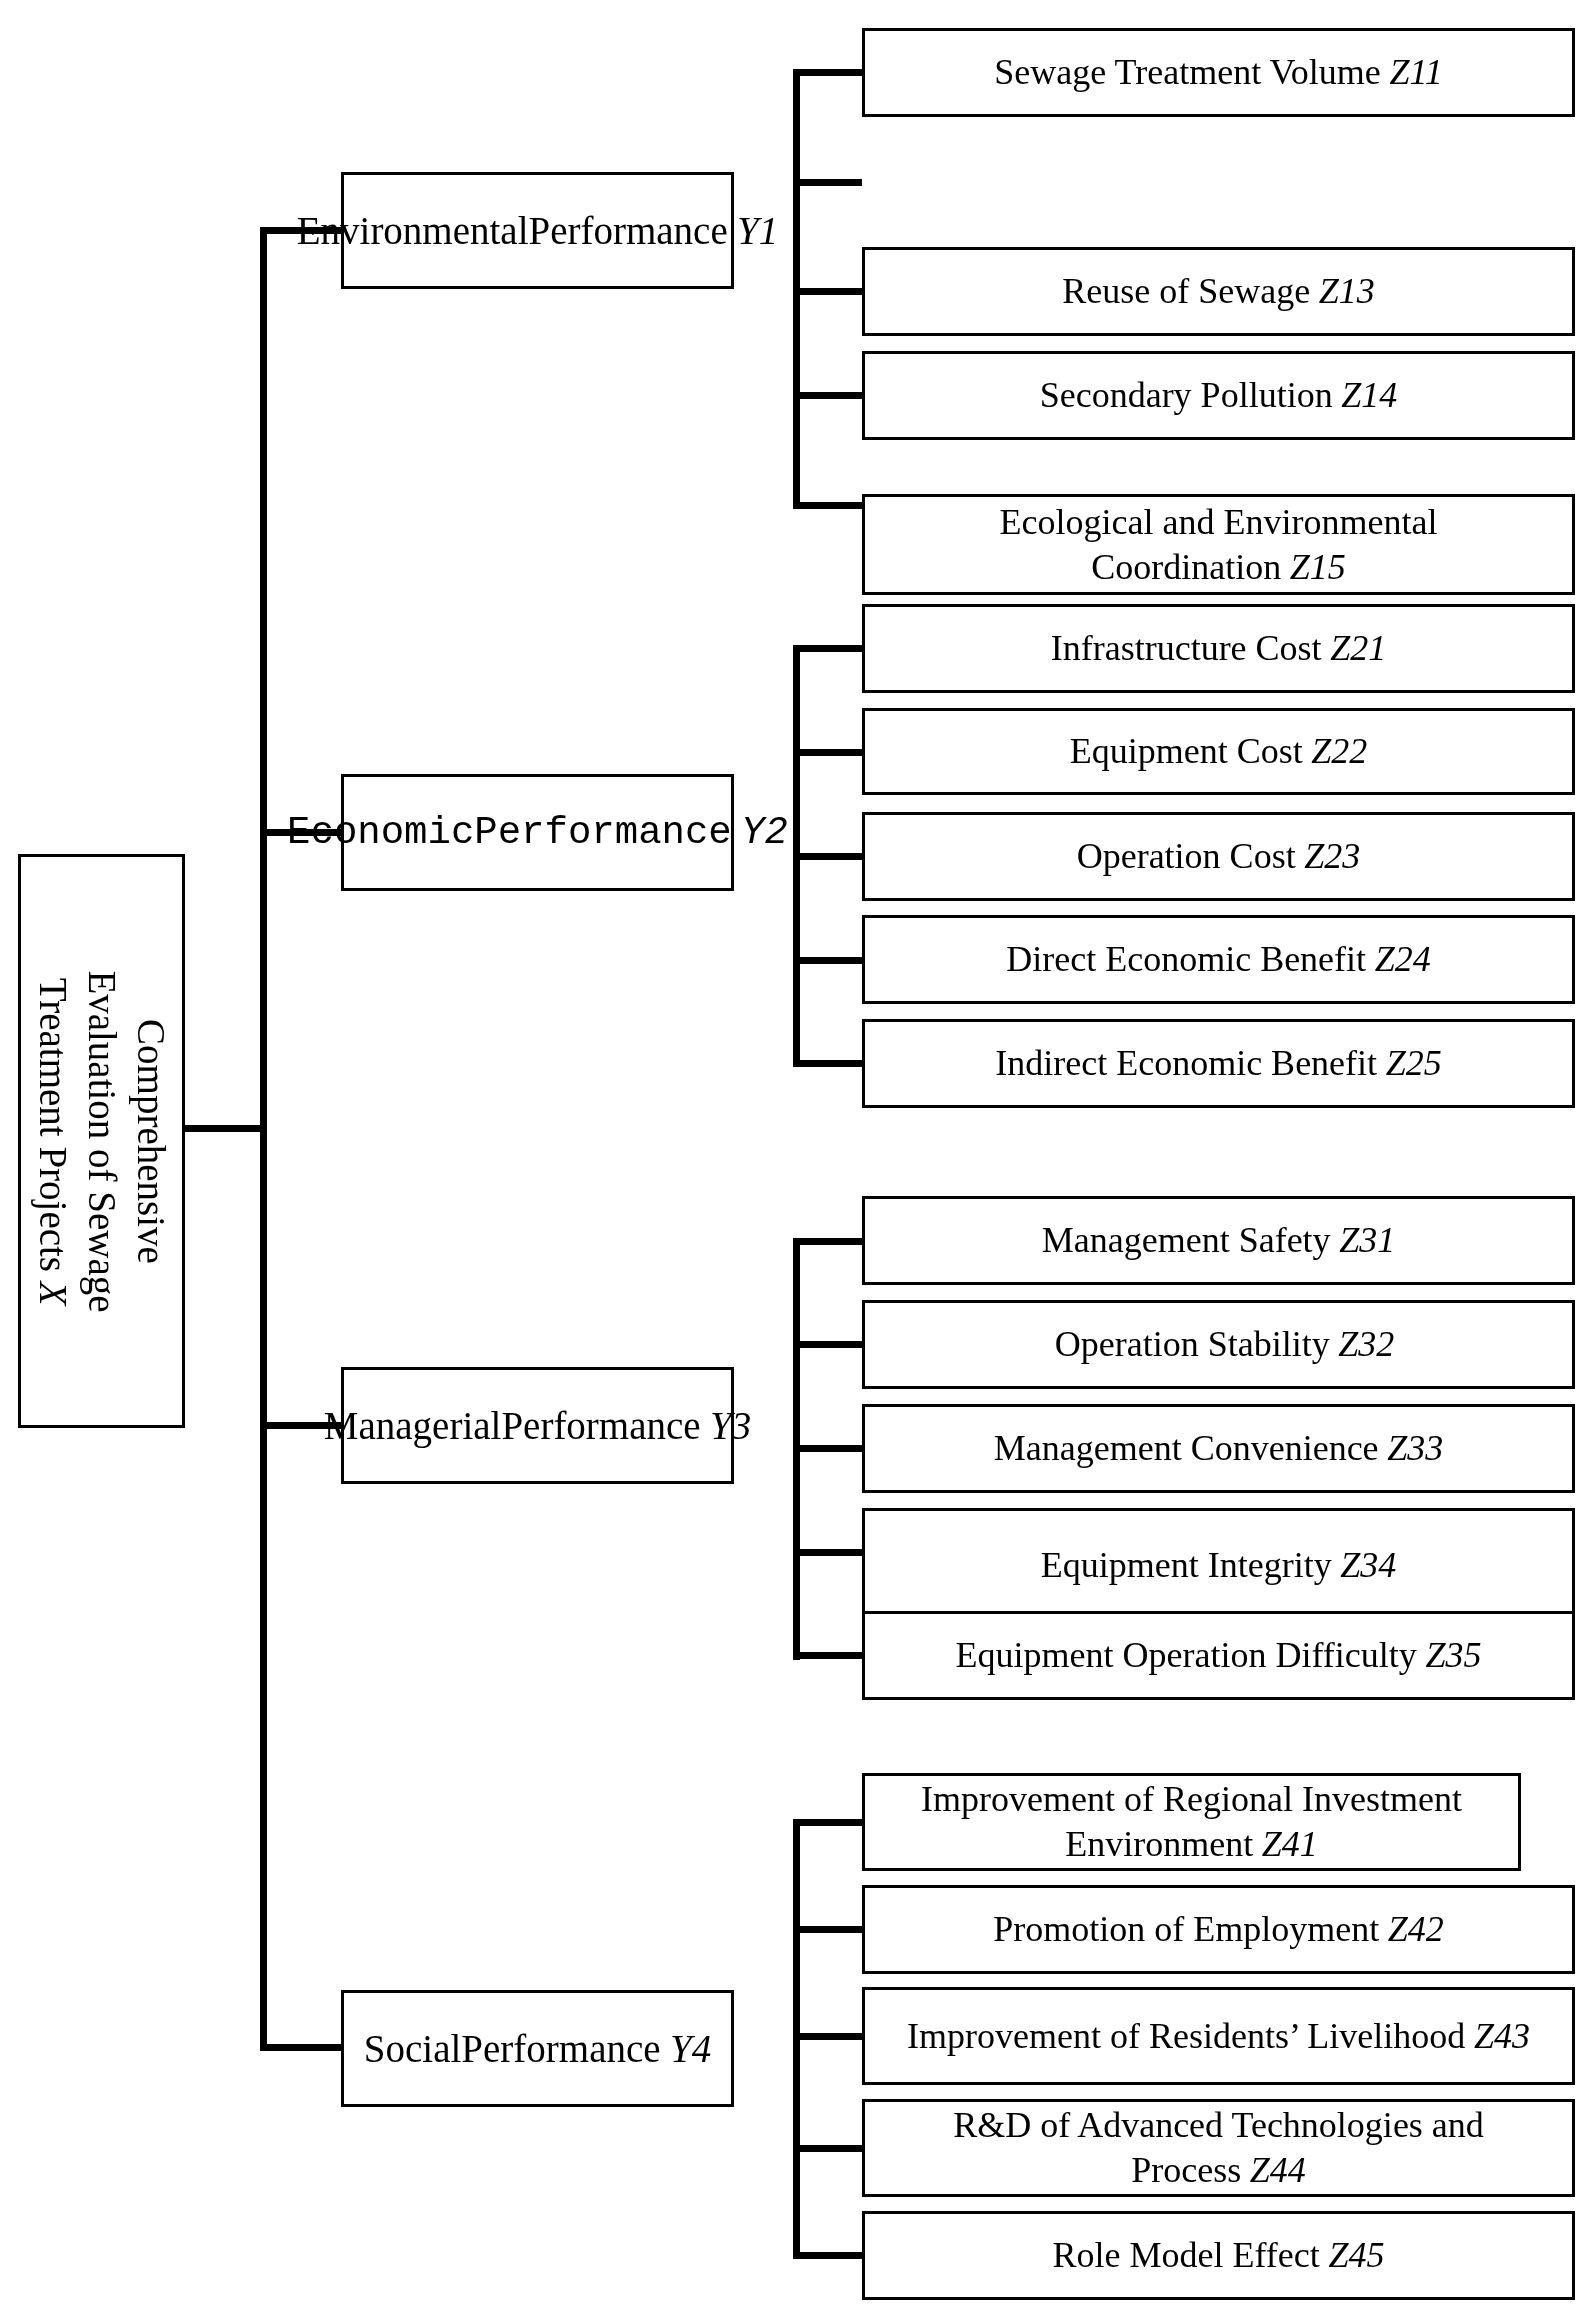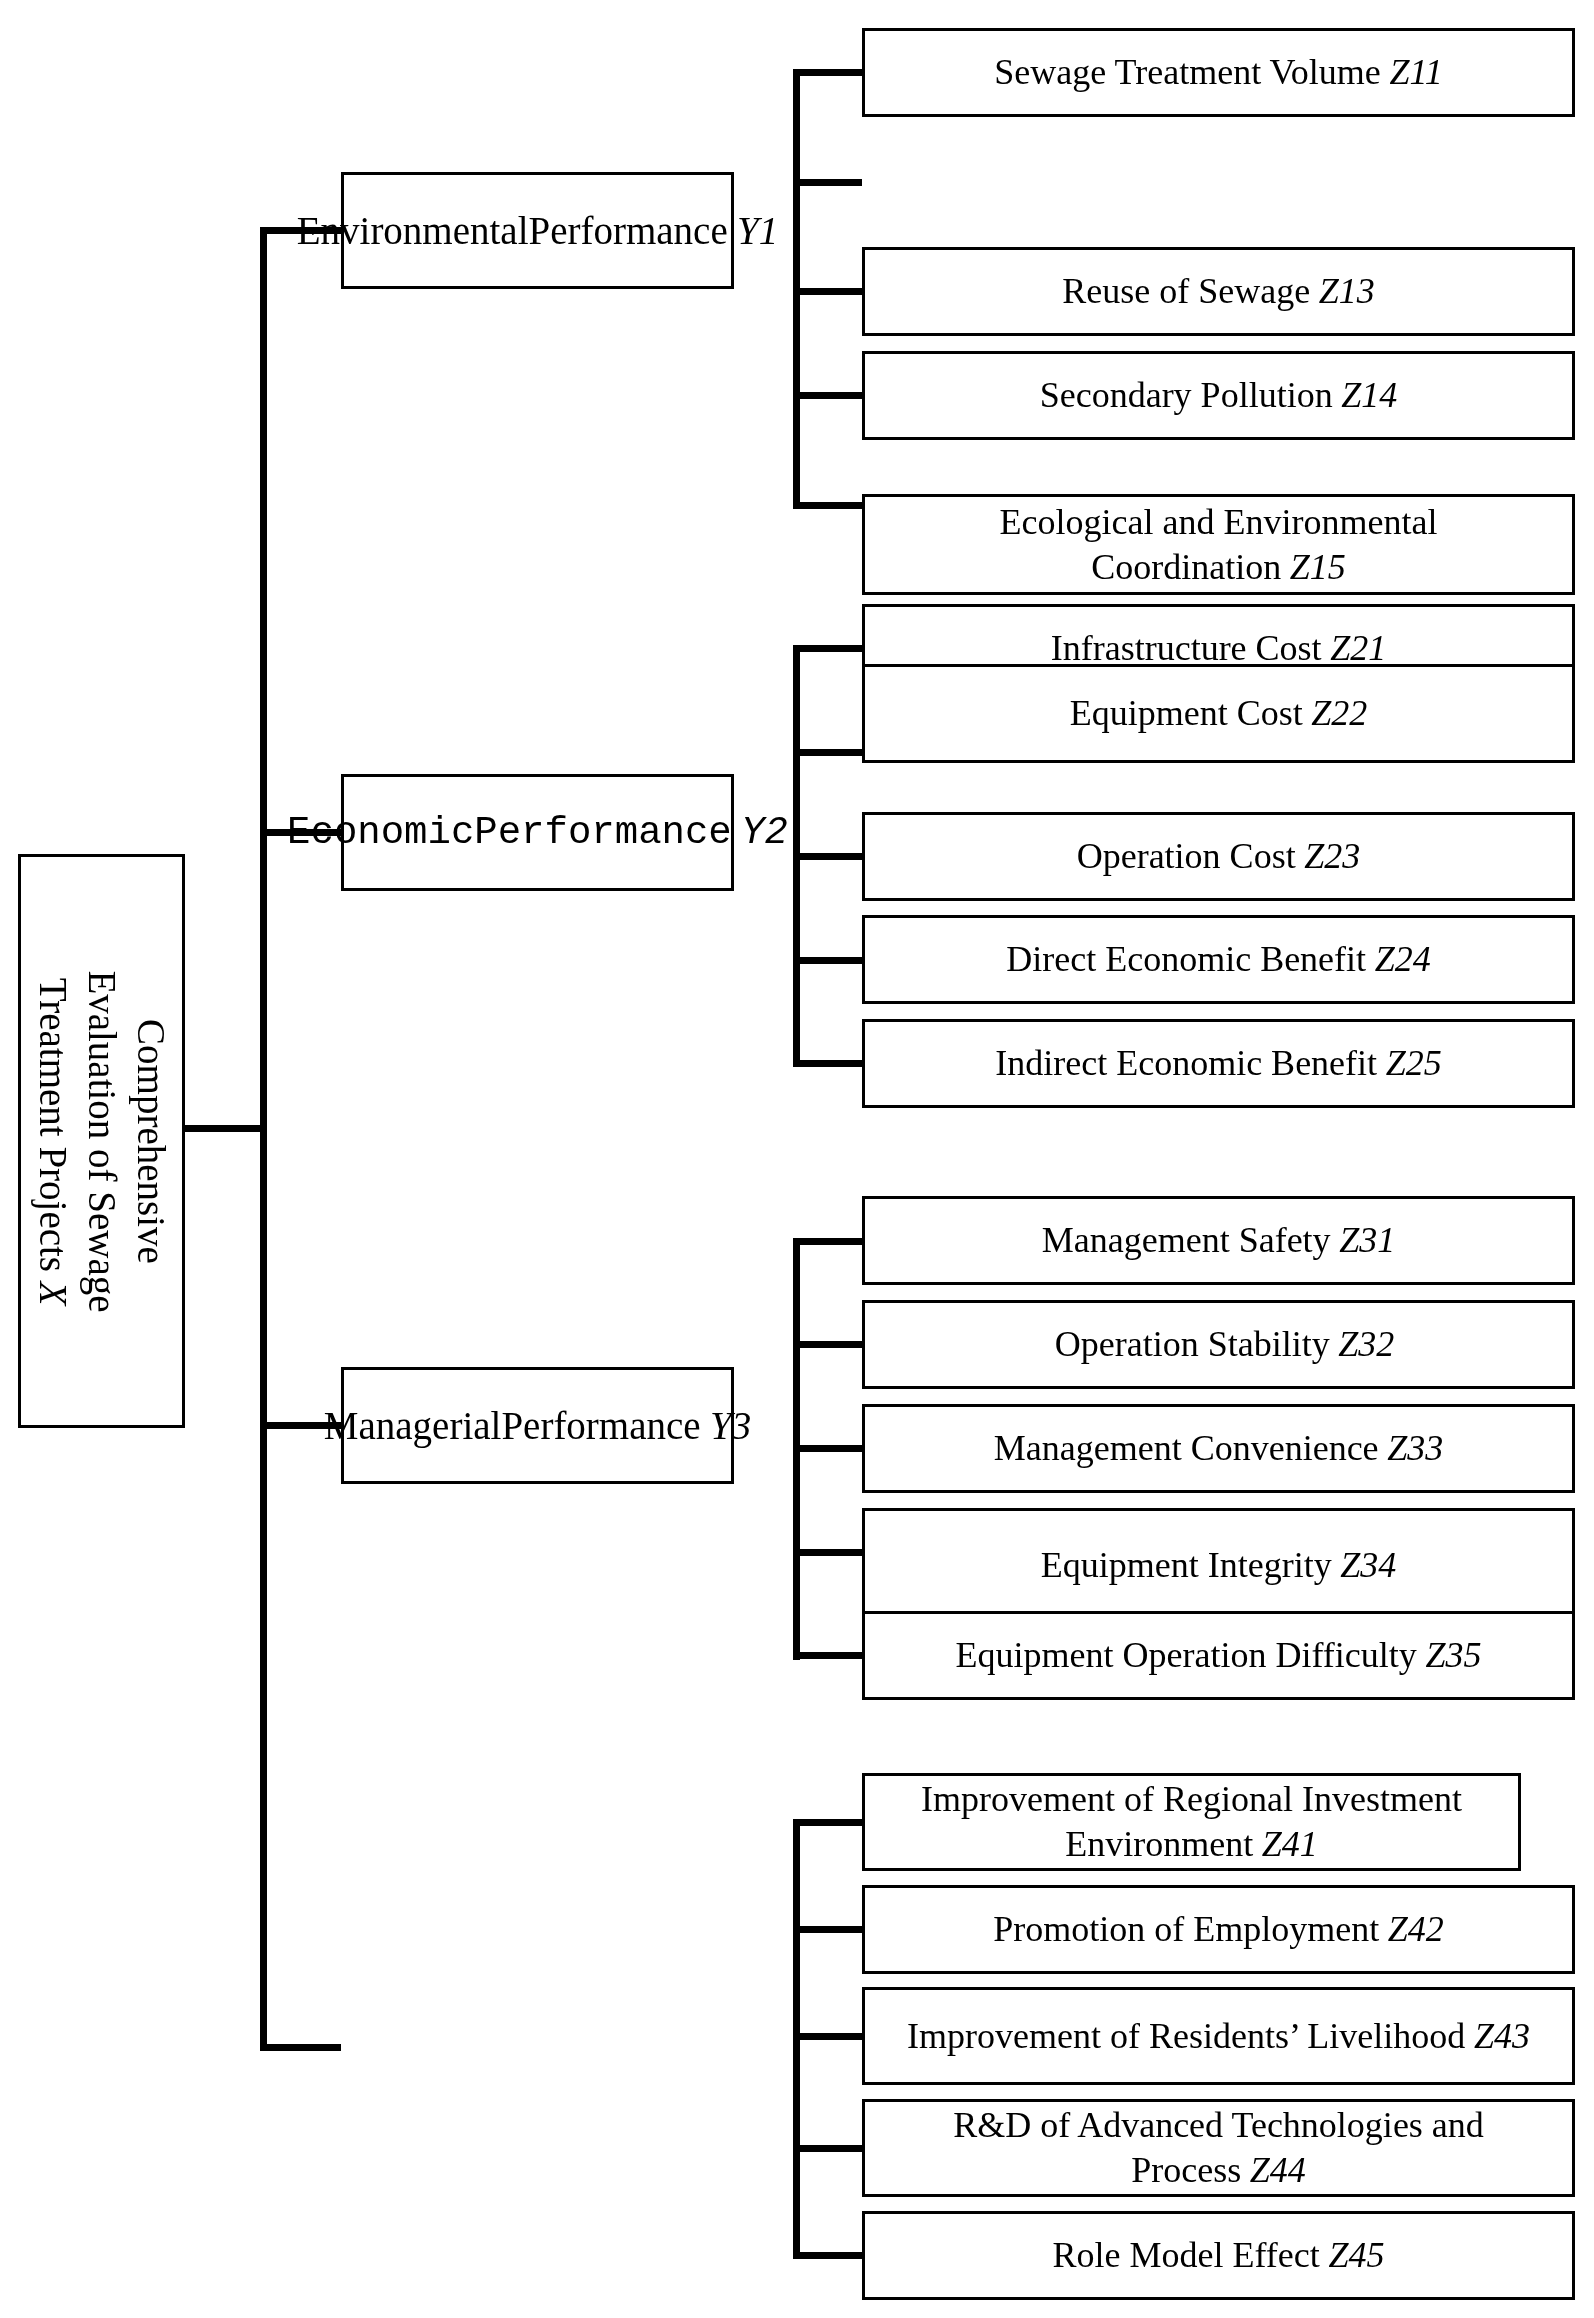--- a/index.html
+++ b/index.html
@@ -103,38 +103,42 @@
     <div class="cat-line"><span>Performance</span><i class="code">Y1</i></div>
   </div>
   <div class="box cat" style="left:341px;top:774px;width:393px;height:117px;font-family:Liberation Mono, monospace;">
     <div class="cat-line">Economic</div>
     <div class="cat-line"><span>Performance</span><i class="code">Y2</i></div>
   </div>
   <div class="box cat" style="left:341px;top:1367px;width:393px;height:117px;">
     <div class="cat-line">Managerial</div>
     <div class="cat-line"><span>Performance</span><i class="code">Y3</i></div>
   </div>
+  <div class="box cat" style="left:341px;top:1990px;width:393px;height:117px;">
+    <div class="cat-line">Social</div>
+    <div class="cat-line"><span>Performance</span><i class="code">Y4</i></div>
+  </div>
 
   <div class="box leaf" style="left:862px;top:28px;width:713px;height:89px;">
     <div class="leaf-label"><span>Sewage Treatment Volume</span><i class="code">Z11</i></div>
   </div>
   <div class="box leaf" style="left:862px;top:247px;width:713px;height:89px;">
     <div class="leaf-label"><span>Reuse of Sewage</span><i class="code">Z13</i></div>
   </div>
   <div class="box leaf" style="left:862px;top:351px;width:713px;height:89px;">
     <div class="leaf-label"><span>Secondary Pollution</span><i class="code">Z14</i></div>
   </div>
   <div class="box leaf" style="left:862px;top:455px;width:713px;height:101px;margin-top:39px;">
     <div class="leaf-label"><span>Ecological and Environmental Coordination</span><i class="code">Z15</i></div>
   </div>
 
   <div class="box leaf" style="left:862px;top:604px;width:713px;height:89px;">
     <div class="leaf-label"><span>Infrastructure Cost</span><i class="code">Z21</i></div>
   </div>
-  <div class="box leaf" style="left:862px;top:664px;width:713px;height:99px;">
+  <div class="box leaf" style="left:862px;top:708px;width:713px;height:87px;">
     <div class="leaf-label"><span>Equipment Cost</span><i class="code">Z22</i></div>
   </div>
   <div class="box leaf" style="left:862px;top:812px;width:713px;height:89px;">
     <div class="leaf-label"><span>Operation Cost</span><i class="code">Z23</i></div>
   </div>
   <div class="box leaf" style="left:862px;top:915px;width:713px;height:89px;">
     <div class="leaf-label"><span>Direct Economic Benefit</span><i class="code">Z24</i></div>
   </div>
   <div class="box leaf" style="left:862px;top:1019px;width:713px;height:89px;">
     <div class="leaf-label"><span>Indirect Economic Benefit</span><i class="code">Z25</i></div>

